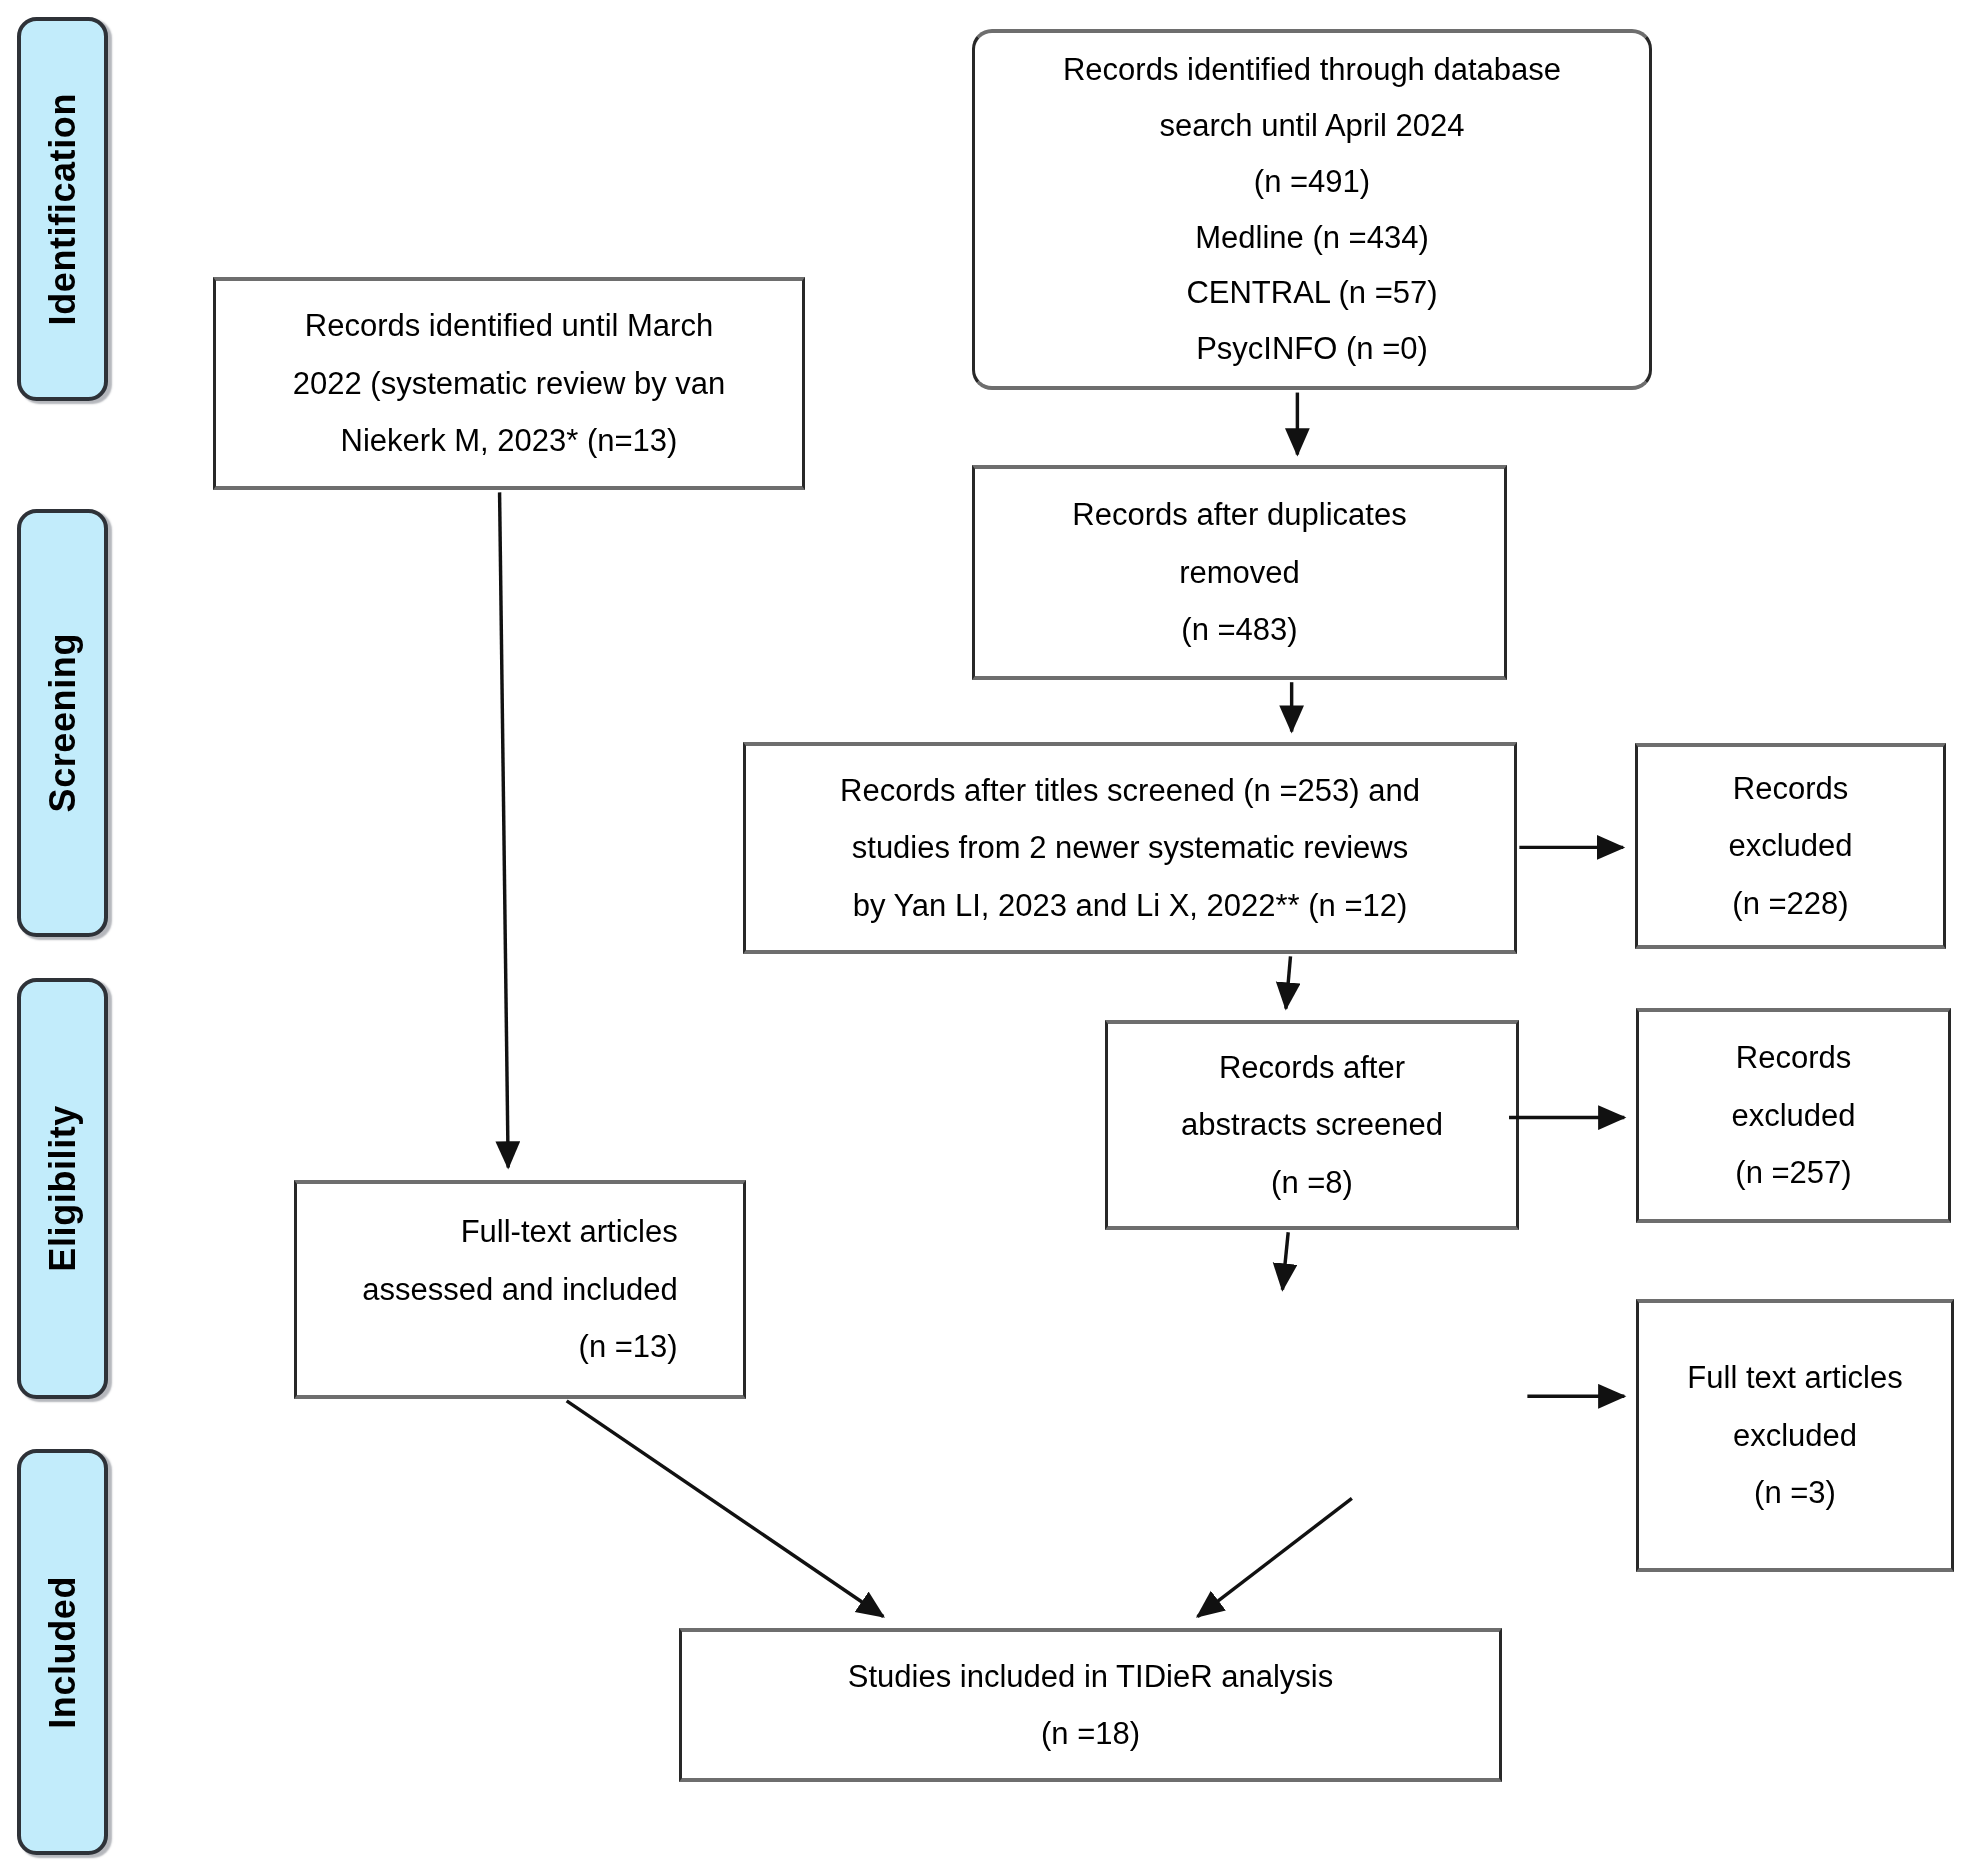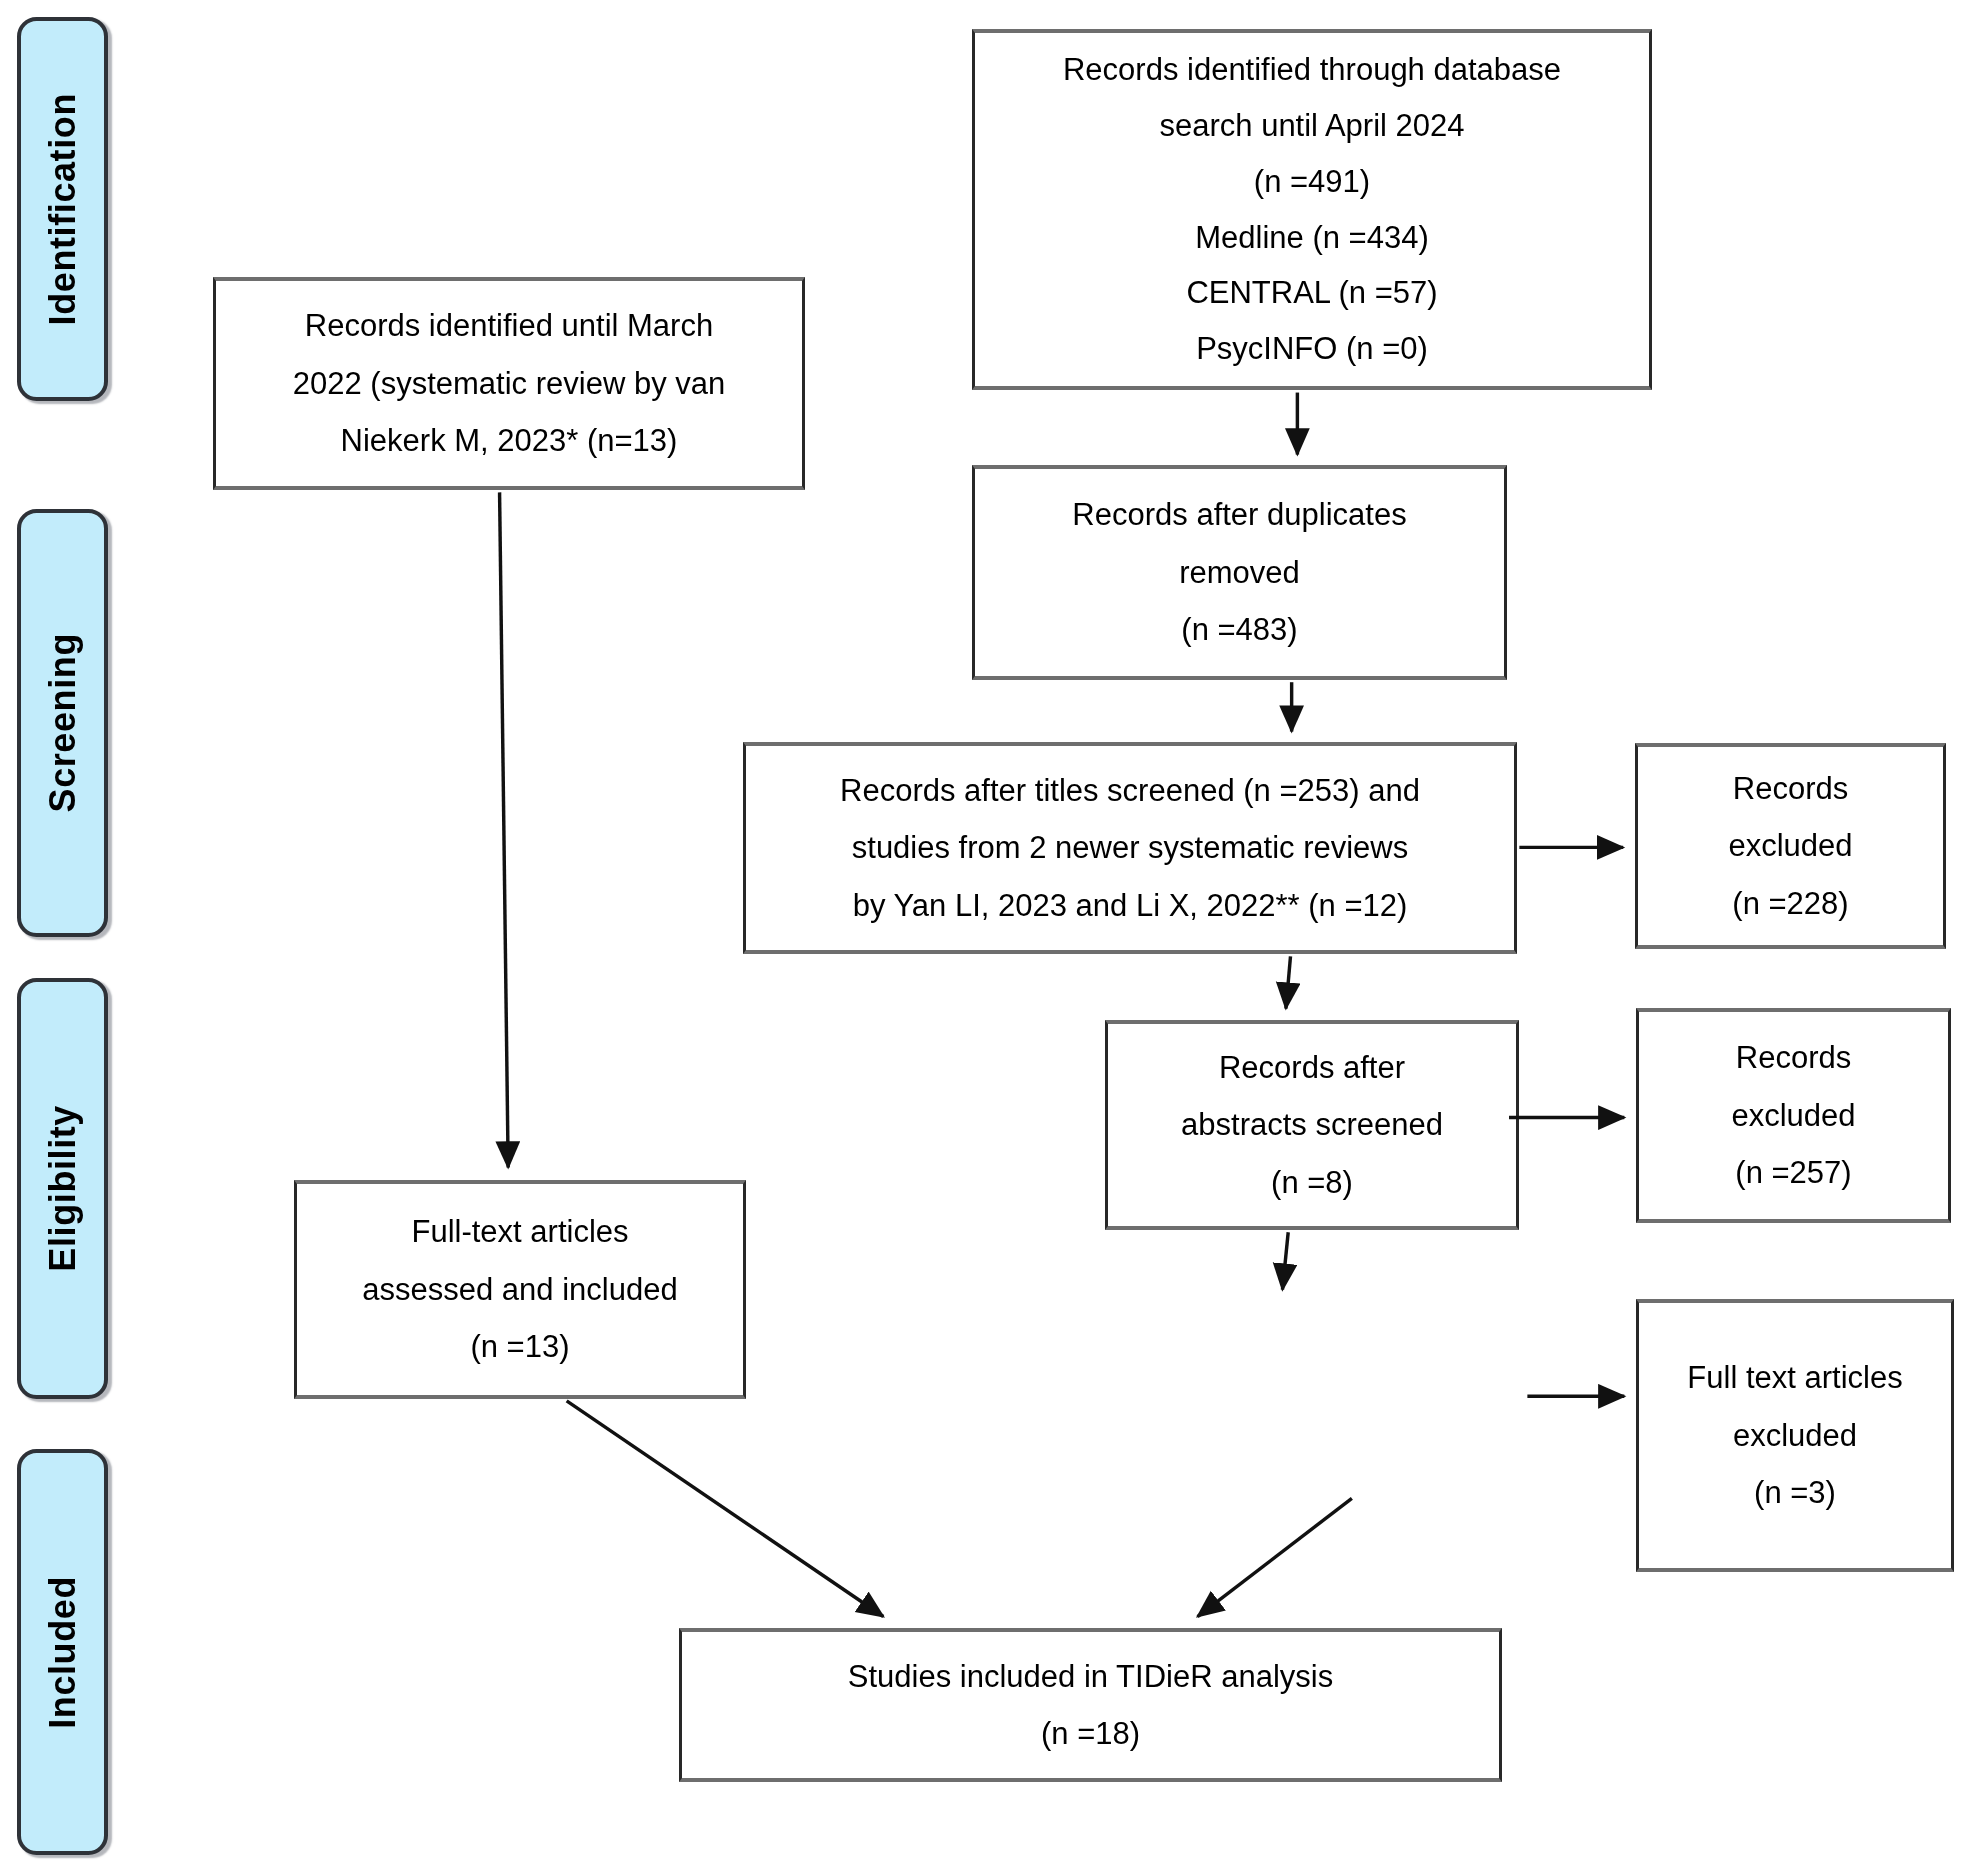--- a/index.html
+++ b/index.html
@@ -56,30 +56,30 @@
     border-right: 3.4px solid #282828;
     display: flex;
     align-items: center;
     justify-content: center;
     text-align: center;
     font-size: 31px;
     line-height: 1.85;
     white-space: pre-line;
     padding: 2.3px 8px;
   }
-  #box-db-search      { left: 972px; top: 29px;   width: 680px; height: 361px; line-height: 1.8; }
+  #box-db-search      { left: 972px; top: 29px;   width: 680px; height: 361px; line-height: 1.8; border-radius: 20px; }
   #box-prior-review   { left: 213px;  top: 277px;  width: 592px; height: 213px; }
   #box-duplicates     { left: 972px; top: 465px;  width: 535px;  height: 215px; }
   #box-titles         { left: 743px; top: 742px; width: 774px; height: 212px; }
   #box-excl-titles    { left: 1635px; top: 743px; width: 311px;  height: 206px; }
   #box-abstracts      { left: 1093px; top: 1020px; width: 414px;  height: 210px; margin-left: 12px; }
   #box-excl-abstracts { left: 1636px; top: 1008px; width: 315px;  height: 215px; }
   #box-ft-elig        { left: 1008px; top: 1301px; width: 517px;  height: 195px; }
   #box-ft-excl        { left: 1636px; top: 1299px; width: 318px;  height: 273px; }
-  #box-ft-incl        { left: 294px;  top: 1180px; width: 452px;  height: 219px; }
+  #box-ft-incl        { left: 294px;  top: 1180px; width: 452px;  height: 219px; text-align: right; }
   #box-tidier         { left: 679px; top: 1628px; width: 823px; height: 154px; }
 
   
   #arrows {
     position: absolute;
     left: 0;
     top: 0;
     width: 1965px;
     height: 1868px;
     pointer-events: none;

